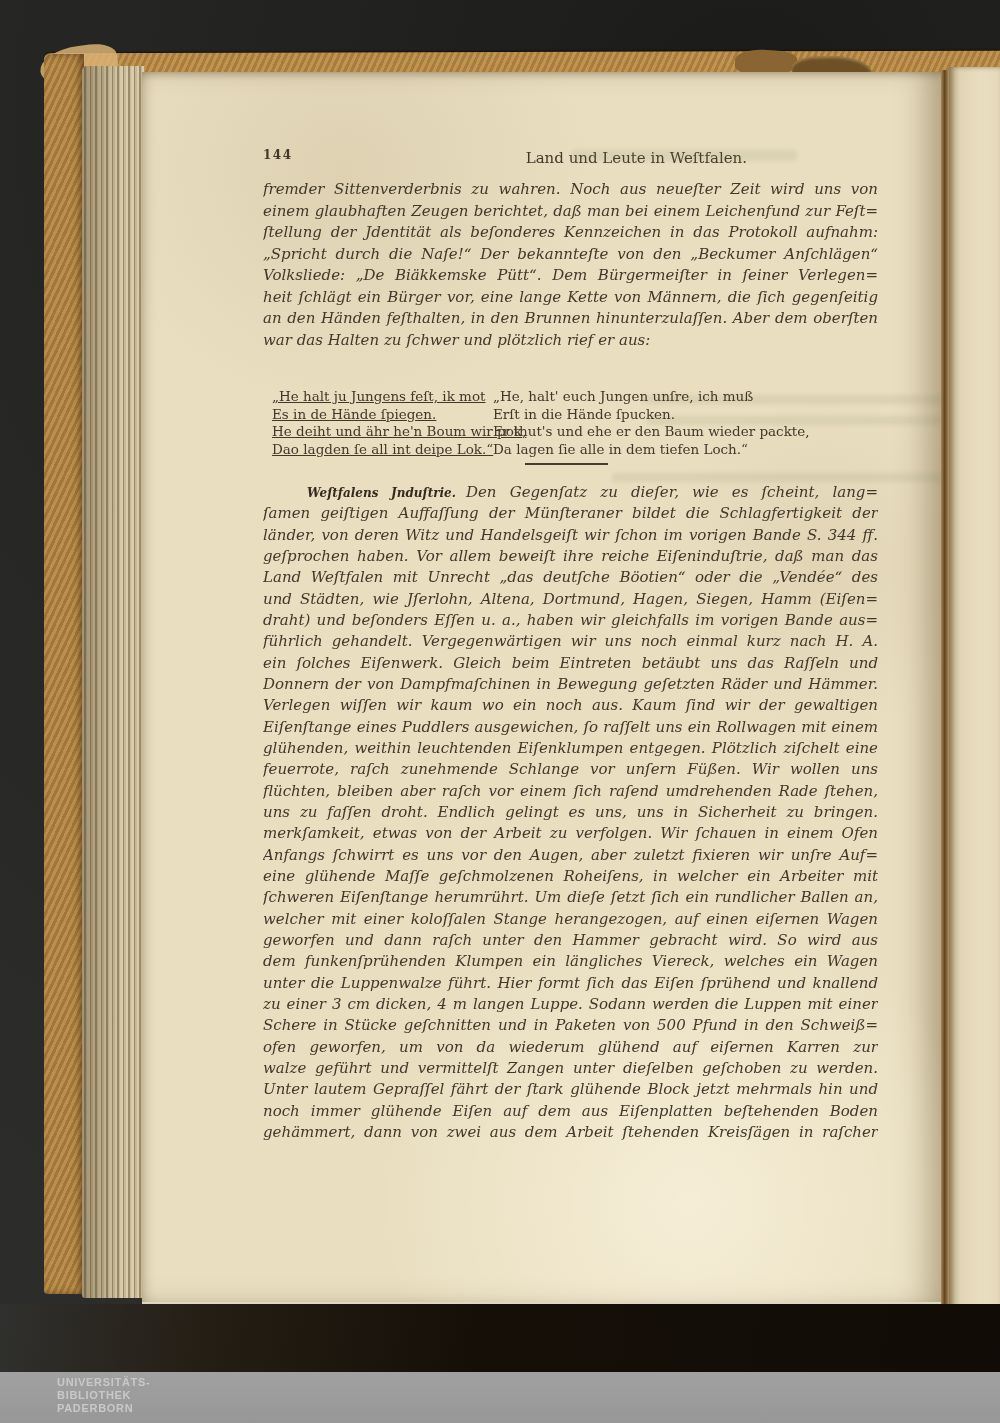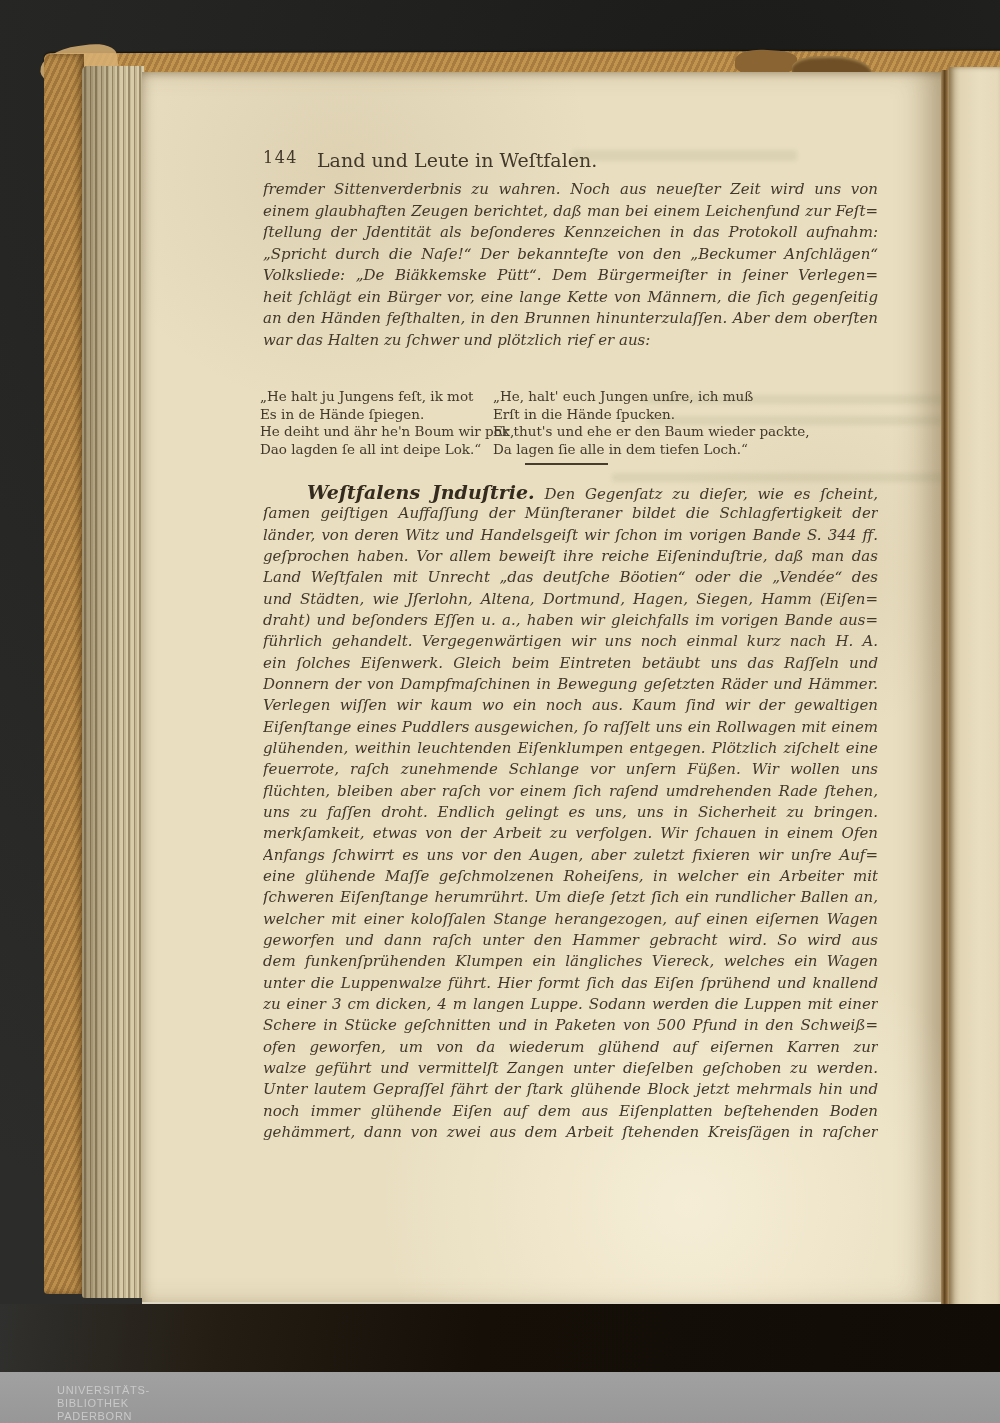--- a/index.html
+++ b/index.html
@@ -44,37 +44,37 @@
   .right-sliver{position:absolute;left:949px;top:67px;width:51px;height:1243px;
     background:linear-gradient(90deg,#c3af87 0,#e0d4b4 22%,#e9dec0 60%,#e5d9ba 100%);
     box-shadow:inset 3px 0 5px rgba(80,55,25,.5);}
   .bottom-shadow{position:absolute;left:0;top:1304px;width:1000px;height:69px;
     background:linear-gradient(97deg,#30302e 0%,#241d13 22%,#150f08 48%,#110c06 100%);}
 
   
   .gray-bar{position:absolute;left:0;top:1372px;width:1000px;height:51px;
     background:linear-gradient(180deg,#a1a1a1,#979797);}
   .wm-text{position:absolute;left:57px;top:1376px;font-family:"Liberation Sans",sans-serif;
-    font-weight:normal;font-size:11px;line-height:13px;letter-spacing:.7px;color:#c9c9c9;margin-top:8px;}
+    font-weight:bold;font-size:11px;line-height:13px;letter-spacing:.7px;color:#c9c9c9;}
 
   
   .content{position:absolute;left:142px;top:72px;width:803px;height:1230px;color:#42382a;}
-  .page-num{position:absolute;left:121px;top:76px;font-size:16px;letter-spacing:1.5px;}
-  .running-head{position:absolute;left:175px;top:77px;width:430px;text-align:left;font-size:19px;}
+  .page-num{position:absolute;left:121px;top:76px;font-size:12px;letter-spacing:1.5px;font-weight:bold;}
+  .running-head{position:absolute;left:175px;top:77px;width:430px;text-align:right;font-size:15px;}
   .para{position:absolute;left:121px;width:615px;font-size:15px;font-style:italic;}
   .para1{top:107px;line-height:21.5px;}
   .para2{top:410px;line-height:21.34px;}
   .jline{text-align:justify;text-align-last:justify;height:inherit;overflow:hidden;white-space:normal;}
   .para1 .jline{height:21.5px;} .para2 .jline{height:21.34px;}
   .jline.short{text-align-last:left;}
   .indent{display:inline-block;width:44px;}
-  .heading{font-weight:bold;font-size:19px;margin-right:10px;color:#342b1e;}
+  .heading{font-weight:bold;font-size:12px;margin-right:10px;color:#342b1e;}
   .verse{position:absolute;left:118px;top:316px;width:645px;font-size:13.5px;line-height:17.6px;}
   .verse-col{position:absolute;top:0;}
-  .verse-left{left:0;} .verse-right{left:233px;}
+  .verse-left{left:12px;text-decoration:underline;} .verse-right{left:233px;}
   .rule{position:absolute;left:383px;top:391px;width:83px;height:2px;background:#473d2f;}
 
   
   .bleed{position:absolute;background:rgba(120,130,92,.13);filter:blur(2px);border-radius:3px;pointer-events:none;}
   .bl1{left:430px;top:78px;width:225px;height:11px;}
   .bl2{left:500px;top:323px;width:330px;height:9px;}
   .bl3{left:505px;top:344px;width:295px;height:9px;}
   .bl4{left:470px;top:401px;width:355px;height:9px;}
 </style>
 </head>

